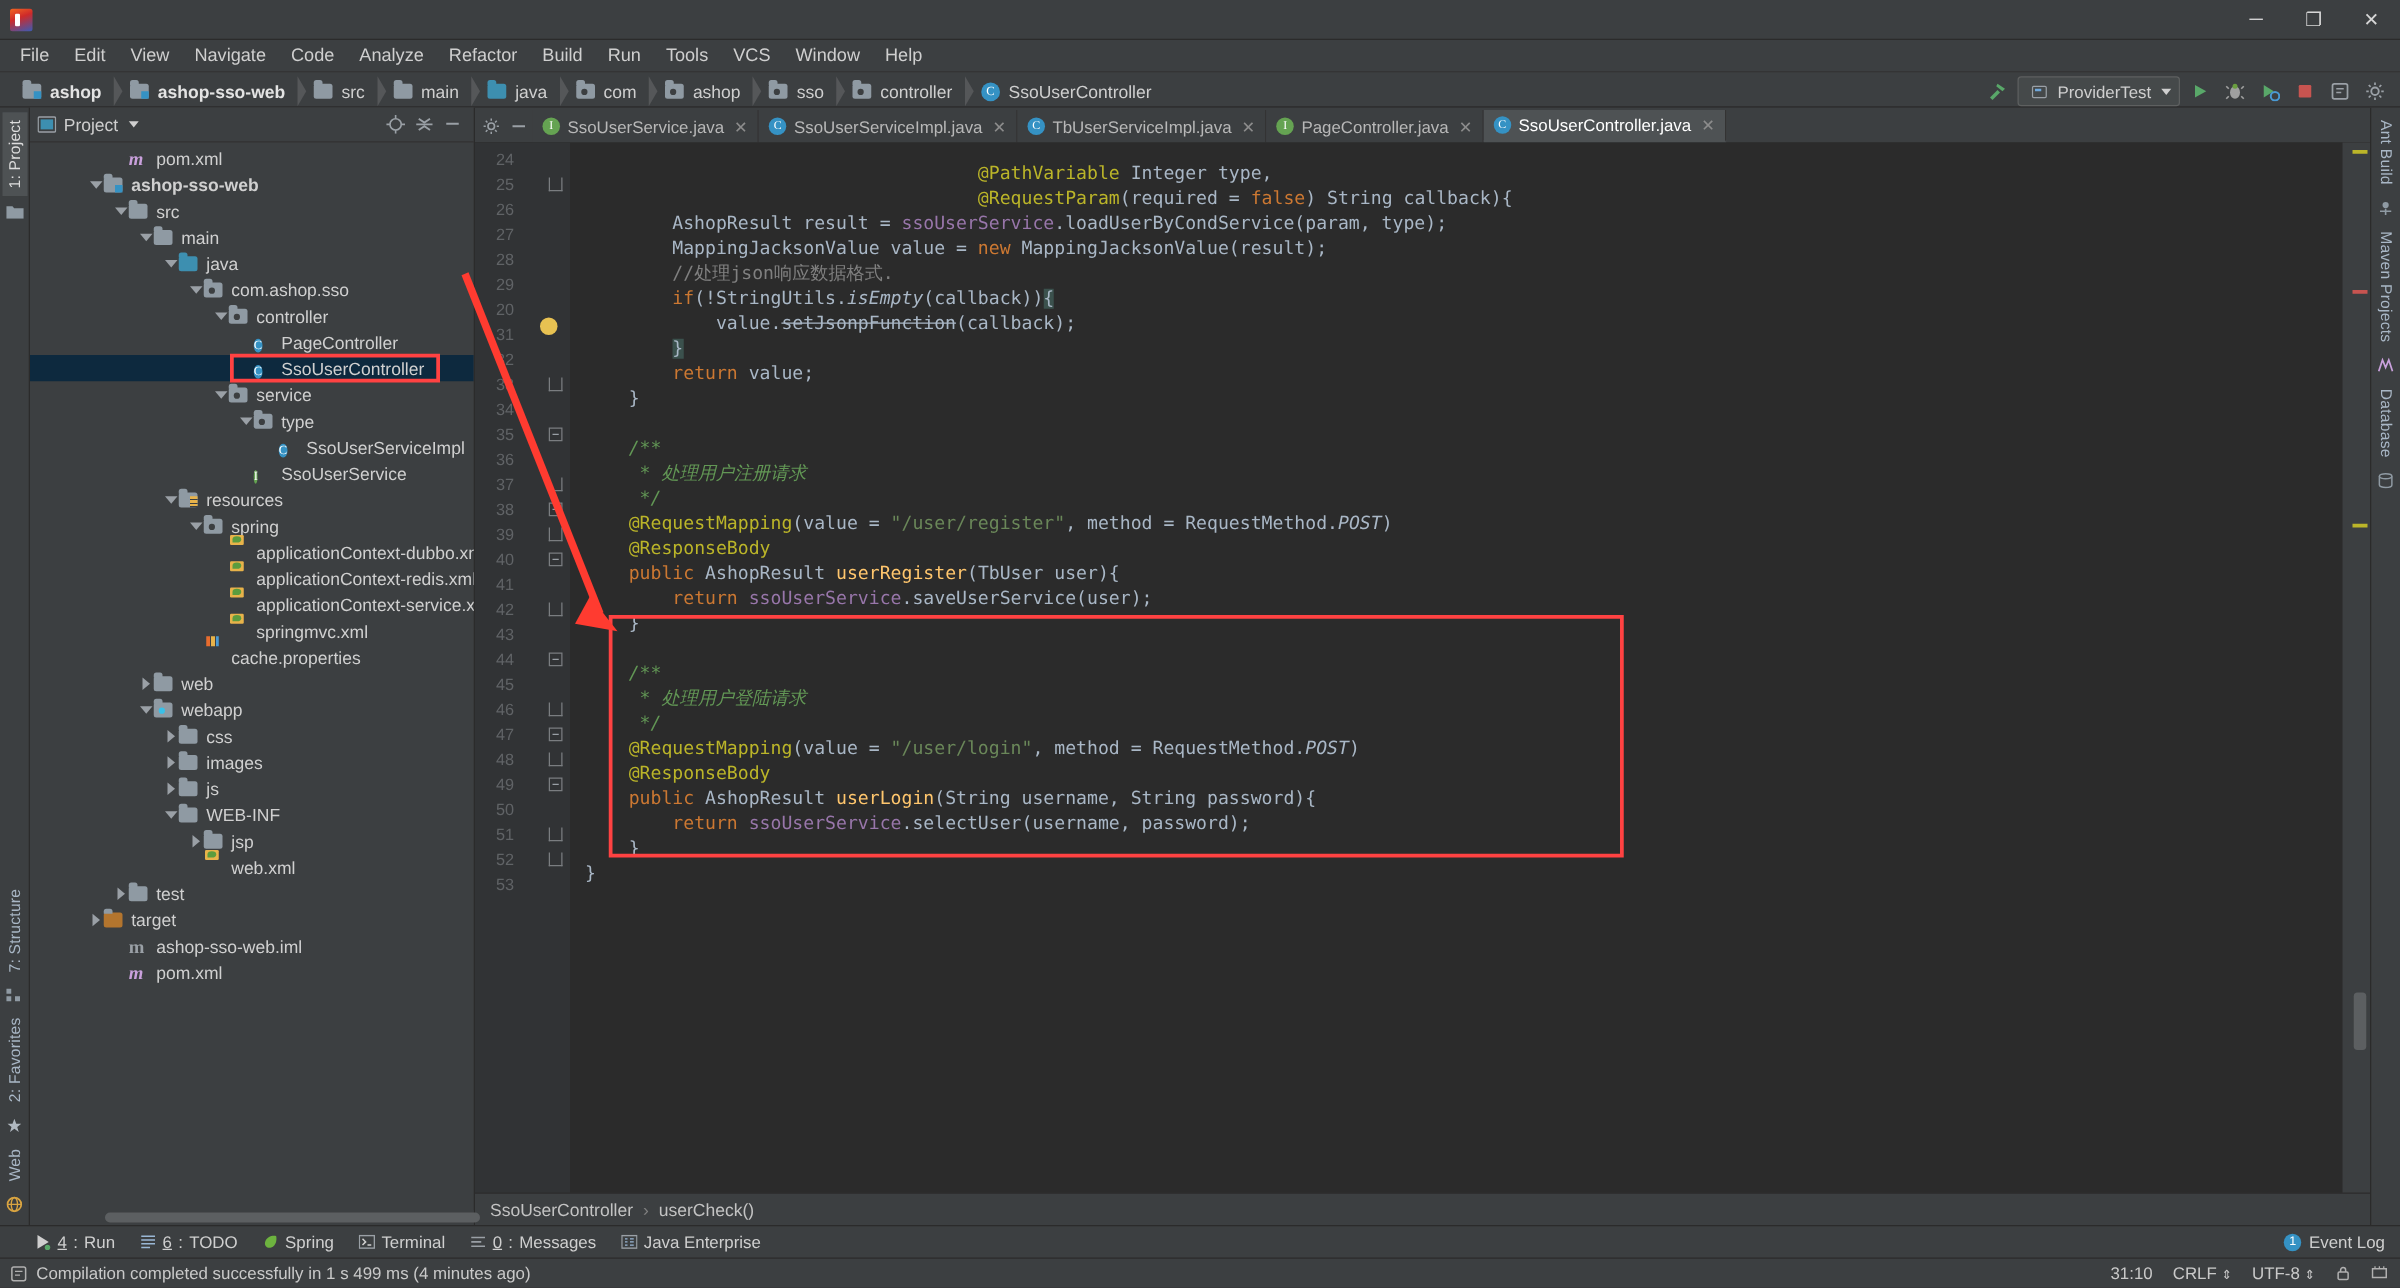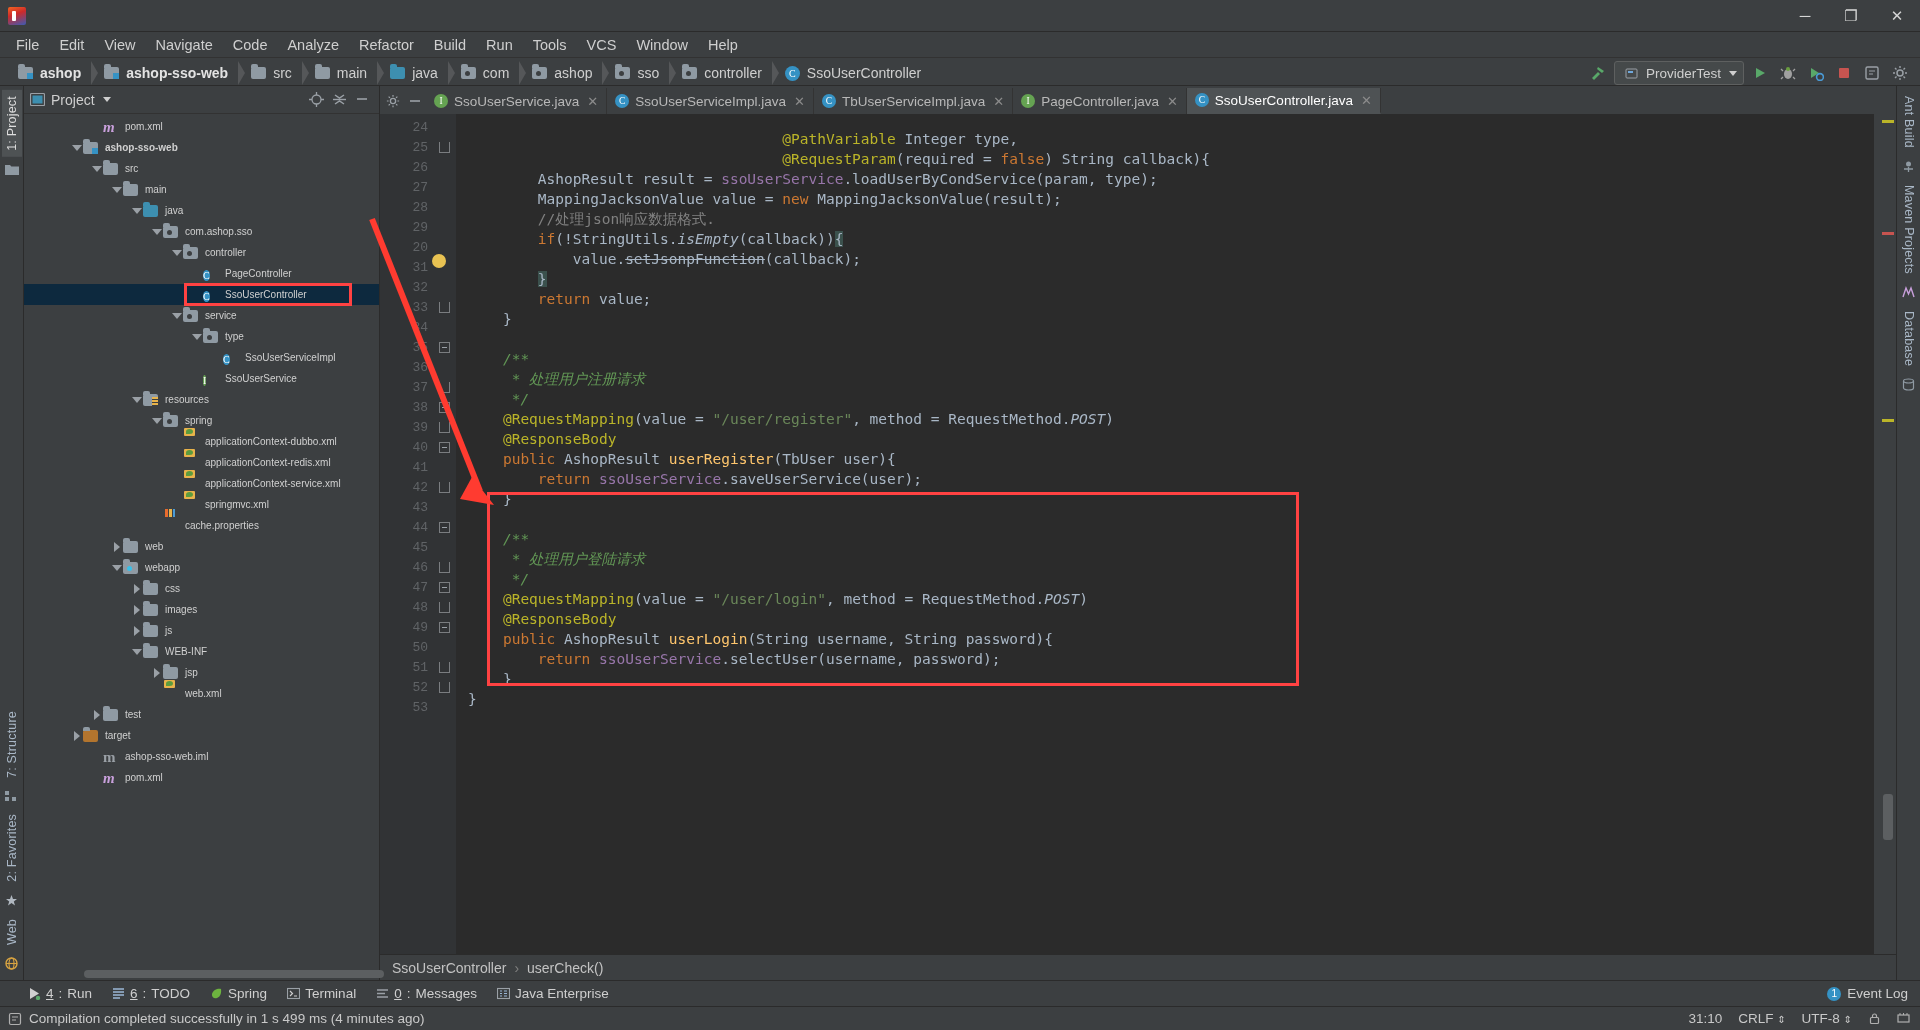--- a/index.html
+++ b/index.html
@@ -99,21 +99,21 @@
     height:21px; display:flex; align-items:center; white-space:nowrap;
     color:#d0d0d0; padding-right:4px;
   }
   .node.selected{ background:#0d293e; }
   .arrow{ width:13px; height:13px; flex:0 0 13px; display:flex;align-items:center;justify-content:center;}
   .arrow.down:before{ content:""; border-left:5px solid transparent;border-right:5px solid transparent;
                       border-top:6px solid #9aa0a6; }
   .arrow.right:before{ content:""; border-top:5px solid transparent;border-bottom:5px solid transparent;
                        border-left:6px solid #9aa0a6; }
   .ic{ width:17px;height:16px;flex:0 0 17px;margin-right:5px;display:inline-block;position:relative;}
-  .lbl{ font-size:10px;text-align:right; }
+  .lbl{ font-size:14px;text-align:right; }
   .lbl.bold{ font-weight:bold; }
 
   
   .ic-folder{ background:#8f9aa3; border-radius:2px 2px 2px 2px; height:12px;width:15px;margin-top:2px;}
   .ic-folder:before{content:"";position:absolute;left:0;top:-3px;width:7px;height:4px;background:#8f9aa3;border-radius:2px 2px 0 0;}
   .ic-folder.blue{ background:#3d8fb0; }
   .ic-folder.blue:before{ background:#3d8fb0; }
   .ic-folder.pkg:after{content:"";position:absolute;left:4px;top:4px;width:5px;height:5px;background:#3c3f41;border-radius:50%;}
   .ic-folder.mod:after{content:"";position:absolute;left:9px;top:6px;width:6px;height:6px;background:#3592c4;}
   .ic-folder.res:after{content:"";position:absolute;left:9px;top:3px;width:6px;height:9px;
@@ -153,22 +153,22 @@
   }
   .tab.active{ background:#4e5254; color:#ffffff; border-bottom:2px solid #4e5254;}
   .tab .x{ color:#8c8c8c; font-size:13px; margin-left:2px;}
   .tab .ti{ width:14px;height:14px;border-radius:50%;font-size:9.5px;line-height:14px;
             text-align:center;color:#fff;font-family:"Liberation Serif",serif;}
   .ti.cls{ background:#3592c4;} .ti.ifc{ background:#65a352;}
 
   .code-area{ flex:1 1 auto; display:flex; min-height:0; position:relative; background:#2b2b2b; }
   .gutter{
     width:76px; flex:0 0 76px; background:#313335; position:relative;
-    font-family:Liberation Mono, monospace; font-size:13px; color:#606366;
-    padding-top:4px; text-align:right;
+    font-family:Liberation Sans, sans-serif; font-size:13px; color:#606366;
+    padding-top:4px; text-align:center;
   }
   .gl{ height:20px; line-height:20px; padding-right:28px; position:relative; }
   .fold{ position:absolute; right:6px; top:4px; width:12px; height:12px; }
   .fold.minus, .fold.brace{ border:1px solid #7a7d80; }
   .code{
     flex:1 1 auto; position:relative; overflow:hidden;
     font-family:"DejaVu Sans Mono", monospace; font-size:14.5px; line-height:20px;
     padding-top:4px; color:#a9b7c6; white-space:pre;margin-top:11px;
   }
   .cl{ height:20px; line-height:20px; padding-left:12px; }

